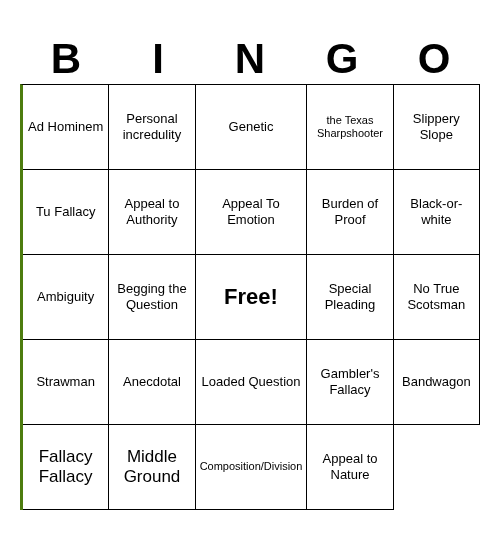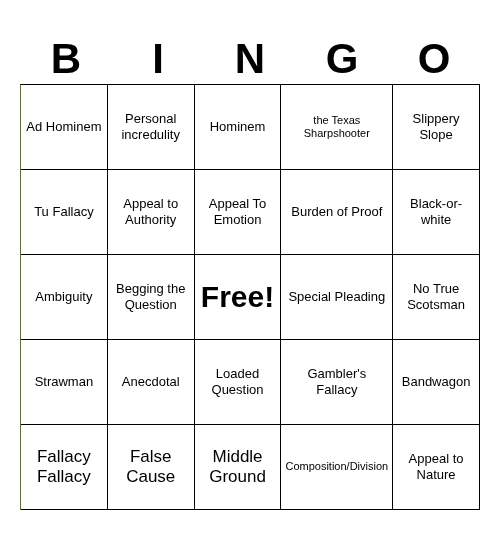--- a/index.html
+++ b/index.html
@@ -32,39 +32,39 @@
     .bingo-header-cell {
       font-size: 42px;
       font-weight: bold;
       padding: 4px 0;
       line-height: 1;
     }
 
     .bingo-grid {
       display: grid;
       grid-template-columns: repeat(5, 1fr);
-      border-left: 1px solid #4d7c0f;
+      border-left: 3px solid #4d7c0f;
       border-top: 1px solid #000;
     }
 
     .bingo-cell {
       border-right: 1px solid #000;
       border-bottom: 1px solid #000;
       min-height: 85px;
       display: flex;
       align-items: center;
       justify-content: center;
       text-align: center;
       padding: 4px;
       font-size: 13px;
       line-height: 1.2;
     }
 
     .bingo-cell.free {
-      font-size: 30px;
+      font-size: 22px;
       font-weight: bold;
     }
 
     .bingo-cell.large-text {
       font-size: 17px;
       font-weight: normal;
     }
 
     .bingo-cell.small-text {
       font-size: 11px;
@@ -78,21 +78,21 @@
     <div class="bingo-header-cell">B</div>
     <div class="bingo-header-cell">I</div>
     <div class="bingo-header-cell">N</div>
     <div class="bingo-header-cell">G</div>
     <div class="bingo-header-cell">O</div>
   </div>
   <div class="bingo-grid">
 
     <div class="bingo-cell">Ad Hominem</div>
     <div class="bingo-cell">Personal incredulity</div>
-    <div class="bingo-cell">Hominem</div>
+    <div class="bingo-cell">Genetic</div>
     <div class="bingo-cell small-text">the Texas Sharpshooter</div>
     <div class="bingo-cell">Slippery Slope</div>
 
     <div class="bingo-cell">Tu Fallacy</div>
     <div class="bingo-cell">Appeal to Authority</div>
     <div class="bingo-cell">Appeal To Emotion</div>
     <div class="bingo-cell">Burden of Proof</div>
     <div class="bingo-cell">Black-or-white</div>
 
     <div class="bingo-cell">Ambiguity</div>
@@ -101,18 +101,17 @@
     <div class="bingo-cell">Special Pleading</div>
     <div class="bingo-cell">No True Scotsman</div>
 
     <div class="bingo-cell">Strawman</div>
     <div class="bingo-cell">Anecdotal</div>
     <div class="bingo-cell">Loaded Question</div>
     <div class="bingo-cell">Gambler's Fallacy</div>
     <div class="bingo-cell">Bandwagon</div>
 
     <div class="bingo-cell large-text">Fallacy Fallacy</div>
-    <div class="bingo-cell large-text">False Cause</div>
     <div class="bingo-cell large-text">Middle Ground</div>
     <div class="bingo-cell small-text">Composition/Division</div>
     <div class="bingo-cell">Appeal to Nature</div>
   </div>
 </div>
 
 </body></html>

